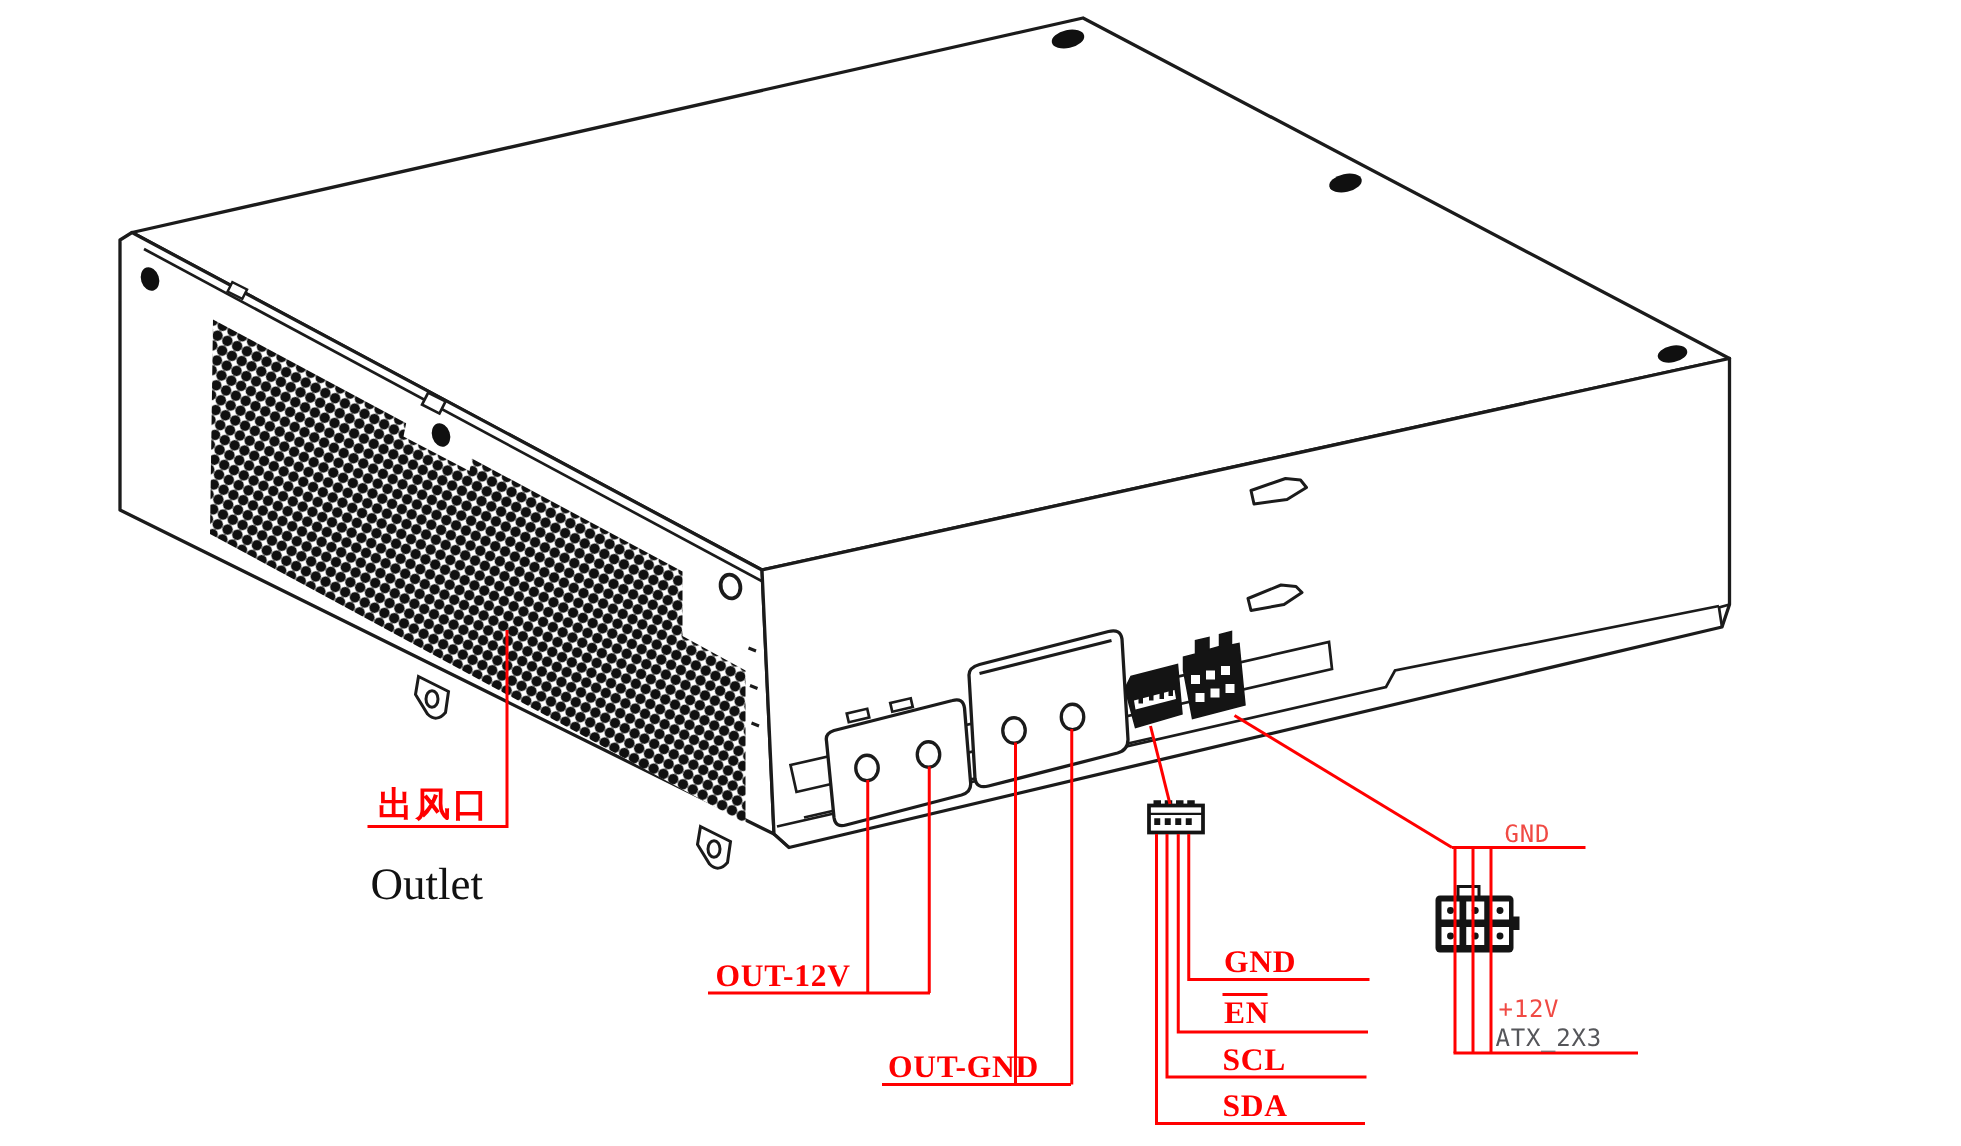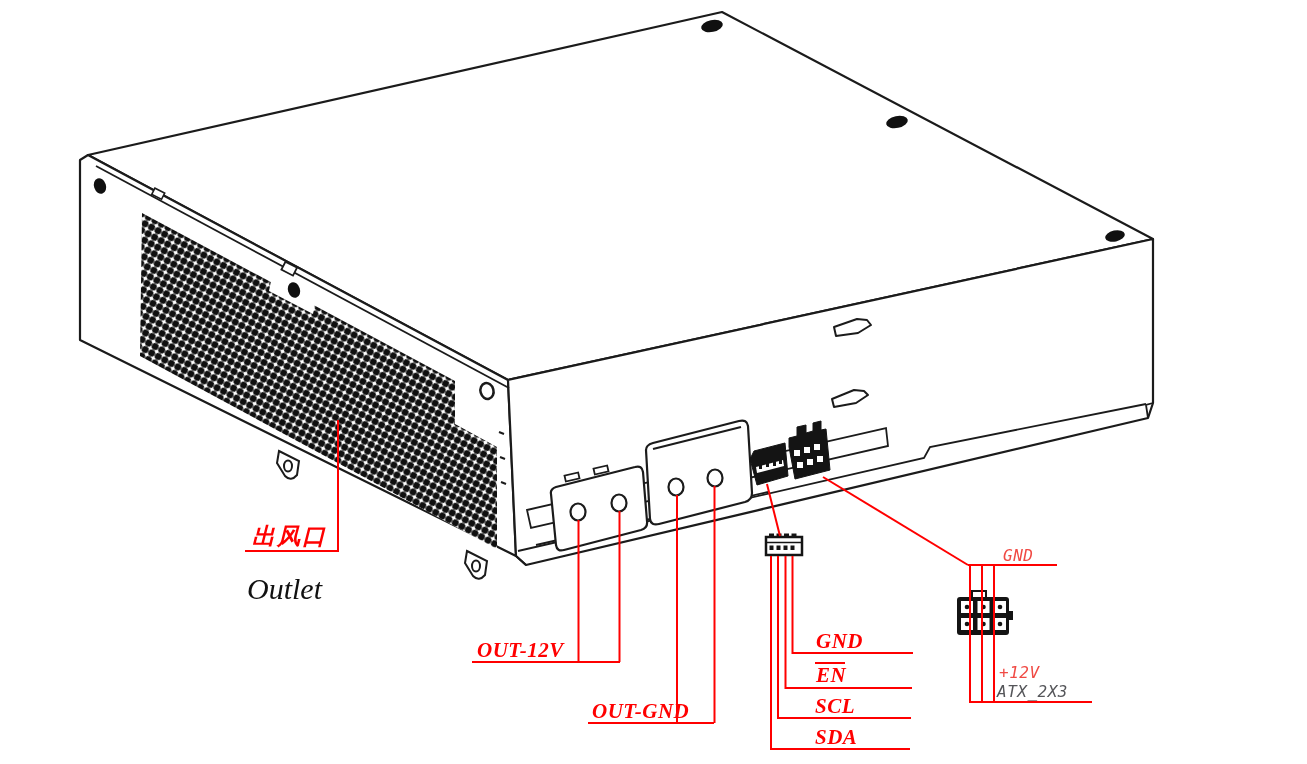--- a/index.html
+++ b/index.html
@@ -1,17 +1,17 @@
 <!DOCTYPE html>
 <html><head>
 <meta charset="utf-8">
 <style>
   html,body{margin:0;padding:0;background:#fff;}
   .stage{position:relative;width:1307px;height:764px;background:#fff;overflow:hidden;
-         font-family:"Liberation Sans",sans-serif;font-style:italic;}
+         font-family:"Liberation Sans",sans-serif;}
   svg{display:block}
   .lbl{font-family:"Liberation Serif",serif;font-weight:700;font-size:21px;letter-spacing:.5px;}
   .cn{font-family:"Liberation Sans",sans-serif;font-weight:700;font-size:23px;letter-spacing:2px;}
   .outlet{font-family:"Liberation Serif",serif;font-weight:400;font-size:30px;}
   .cad{font-family:"DejaVu Sans Mono",monospace;font-weight:400;font-size:16px;letter-spacing:.5px;}
 </style>
 </head>
 <body>
 
 <div class="stage">

